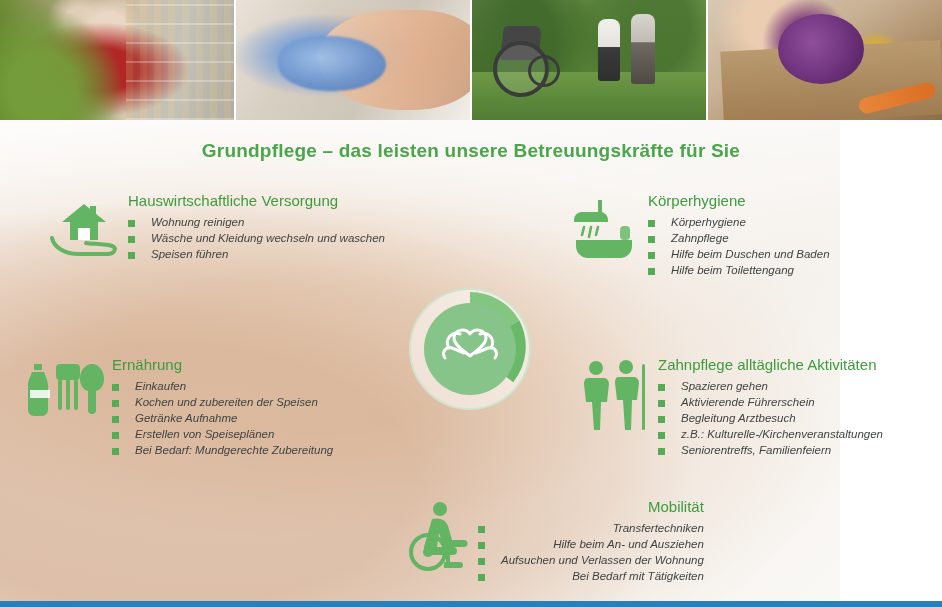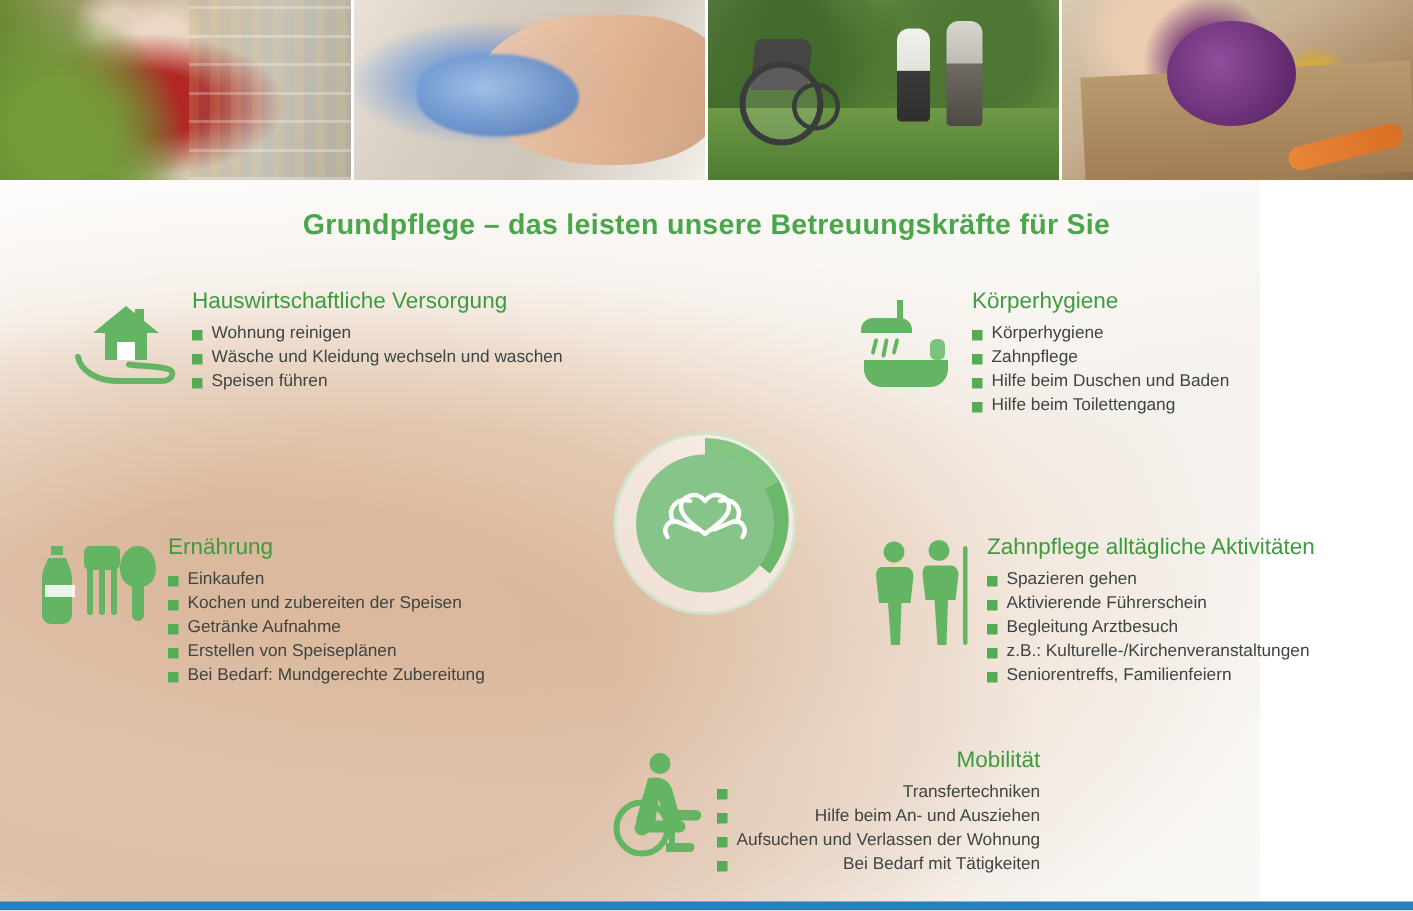--- a/index.html
+++ b/index.html
@@ -179,25 +179,26 @@
   .group-title {
     font-size: 15px;
     font-weight: normal;
     color: #3e9b3e;
     margin: 0 0 7px 0;
     white-space: nowrap;
   }
   .item-list { list-style: none; margin: 0; padding: 0; }
   .item-list li {
     position: relative;
-    padding-left: 13px;
+    padding-left: 23px;
     margin-bottom: 4px;
     font-size: 11.5px;
     color: #3f4442;
     white-space: nowrap;
+    font-style: italic;
   }
   .item-list li::before {
     content: "";
     position: absolute;
     left: 0; top: 4px;
     width: 7px; height: 7px;
     background: #56ab56;
   }
 
   .g-house   { top: 72px;  left: 128px; }

